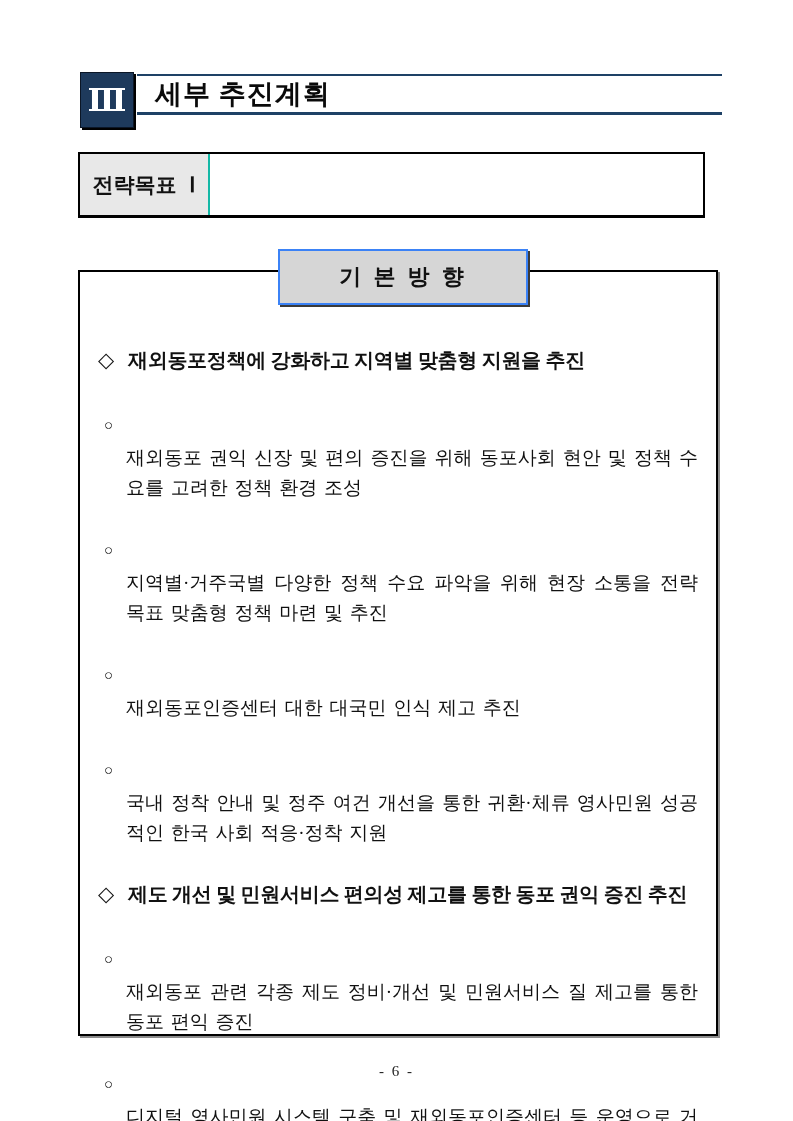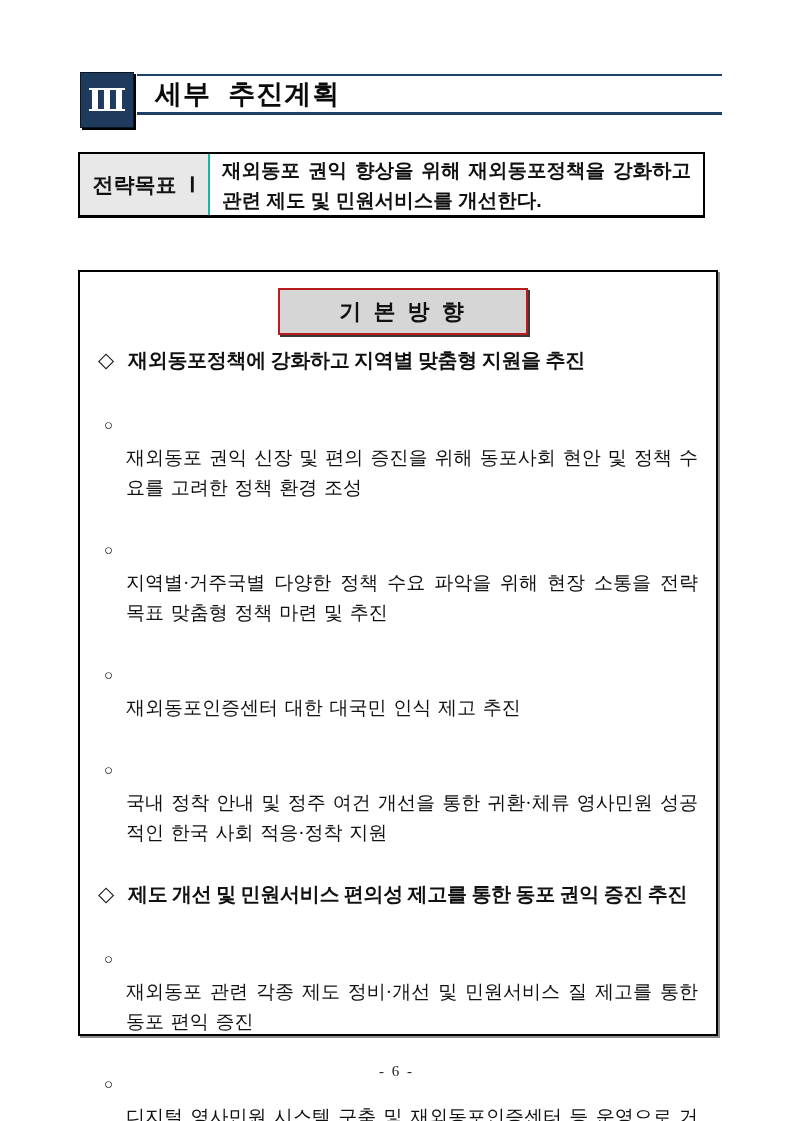--- a/index.html
+++ b/index.html
@@ -31,21 +31,21 @@
   .title-bar {
     position: absolute;
     left: 137px; top: 74px;
     width: 585px; height: 41px;
     border-top: 2px solid #1e4166;
     border-bottom: 3px solid #1e4166;
     display: flex; align-items: center;
     padding-left: 18px;
   }
   .title-bar h1 {
-    font-family: Liberation Mono, monospace;
+    font-family: Liberation Serif, serif;
     font-size: 27px;
     font-weight: 800;
     letter-spacing: 1px;
     color: #0a0a0a;
   }
 
   
   .strategy-table {
     position: absolute;
     left: 78px; top: 152px;
@@ -81,31 +81,30 @@
     left: 78px; top: 270px;
     width: 640px; height: 766px;
     border: 2px solid #000;
     box-shadow: 2px 2px 0 rgba(0,0,0,0.45);
     background: #fff;
     padding: 74px 18px 0 18px;
   }
   .direction-label {
     position: absolute;
     left: 278px; top: 249px;
-    width: 250px; height: 47px;
+    width: 250px; height: 56px;
     background: #d6d6d6;
-    border: 2px solid #b91c1c;
+    border: 2px solid #3b82f6;
     box-shadow: 2px 2px 0 #3a3a3a;
     display: flex; align-items: center; justify-content: center;
     font-family: "Liberation Sans", "DejaVu Sans", sans-serif;
     font-size: 22px;
     font-weight: 800;
     letter-spacing: 3px;
     z-index: 2;
-    margin-top: 39px;
   }
 
   .d-heading {
     display: flex;
     margin-bottom: 36px;
     font-size: 20px;
     font-weight: bold;
     line-height: 28px;
     letter-spacing: -0.3px;
   }
@@ -155,23 +154,20 @@
 
   <div class="numeral-box">
     <span>Ⅲ</span>
   </div>
   <div class="title-bar">
     <h1>세부 추진계획</h1>
   </div>
 
   <div class="strategy-table">
     <div class="goal-cell">전략목표 Ⅰ</div>
-    <div class="desc-cell">
-      <span>재외동포 권익 향상을 위해 재외동포정책을 강화하고 관련 제도 및 민원서비스를 개선한다.</span>
-    </div>
   </div>
 
   <div class="direction-label">
     <span>기 본 방 향</span>
   </div>
 
   <div class="direction-box">
 
     <div class="d-heading">
       <span class="marker">◇</span>

